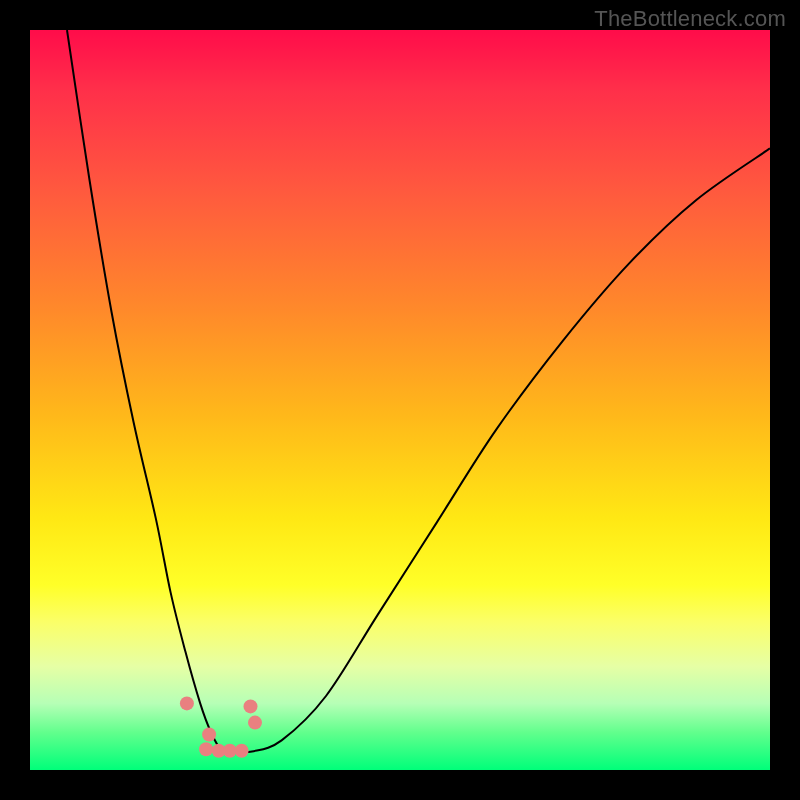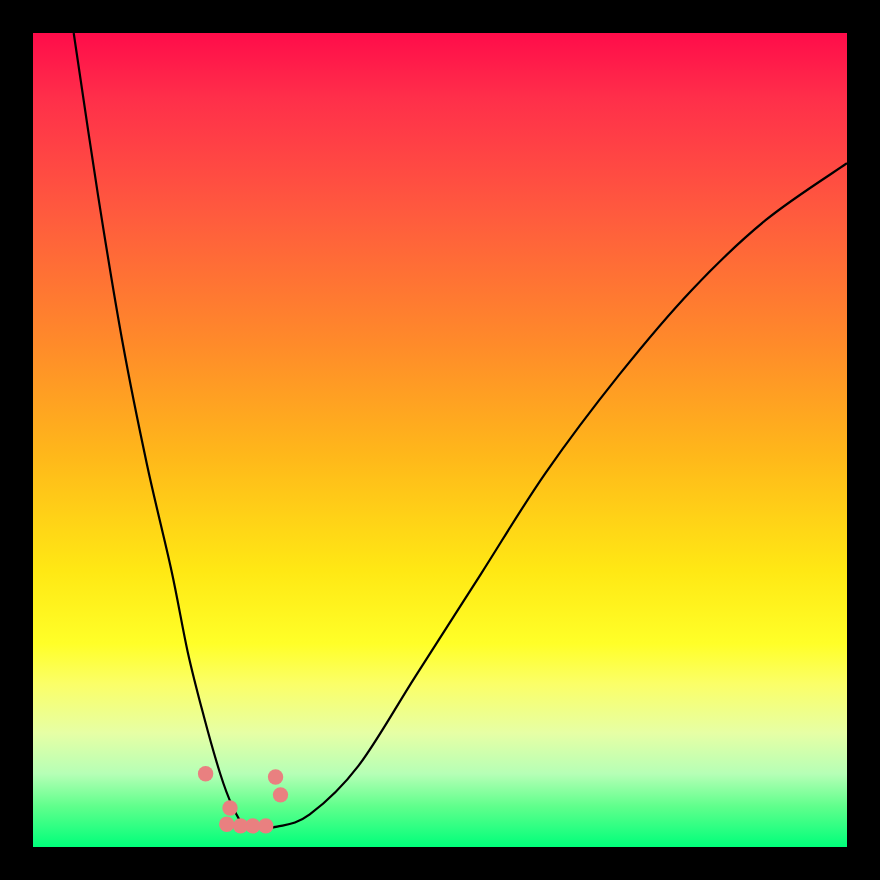--- a/index.html
+++ b/index.html
@@ -60,20 +60,21 @@
   }
   .dot {
     fill: #e98080;
     stroke: none;
   }
 </style>
 </head>
 <body>
 
 <div class="frame">
+  <div class="watermark">TheBottleneck.com</div>
   <div class="plot-area">
     <svg class="curves" viewBox="0 0 740 740">
       <path class="curve" d="M 37.0 0.0 C 40.7 24.7, 51.8 101.1, 59.2 148.0 C 66.6 194.9, 74.0 240.5, 81.4 281.2 C 88.8 321.9, 96.2 357.7, 103.6 392.2 C 111.0 426.7, 119.6 460.0, 125.8 488.4 C 132.0 516.8, 135.7 540.2, 140.6 562.4 C 145.5 584.6, 150.5 603.1, 155.4 621.6 C 160.3 640.1, 165.9 659.8, 170.2 673.4 C 174.5 687.0, 177.6 695.0, 181.3 703.0 C 185.0 711.0, 188.7 718.4, 192.4 721.5 C 196.1 724.6, 198.6 721.5, 203.5 721.5 C 208.4 721.5, 214.0 723.4, 222.0 721.5 C 230.0 719.6, 239.3 719.6, 251.6 710.4 C 263.9 701.1, 280.0 687.0, 296.0 666.0 C 312.0 645.0, 329.3 613.6, 347.8 584.6 C 366.3 555.6, 387.3 522.9, 407.0 492.1 C 426.7 461.3, 445.2 429.8, 466.2 399.6 C 487.2 369.4, 510.6 338.6, 532.8 310.8 C 555.0 283.1, 577.2 256.5, 599.4 233.1 C 621.6 209.7, 642.6 189.3, 666.0 170.2 C 689.4 151.1, 727.7 127.0, 740.0 118.4" stroke="#000000"></path>
       <g>
           <circle cx="156.9" cy="673.4" r="7" class="dot" fill="#e98080"></circle>
           <circle cx="176.1" cy="719.3" r="7" class="dot" fill="#e98080"></circle>
           <circle cx="179.1" cy="704.5" r="7" class="dot" fill="#e98080"></circle>
           <circle cx="188.7" cy="720.8" r="7" class="dot" fill="#e98080"></circle>
           <circle cx="199.8" cy="720.8" r="7" class="dot" fill="#e98080"></circle>
           <circle cx="211.6" cy="720.8" r="7" class="dot" fill="#e98080"></circle>

